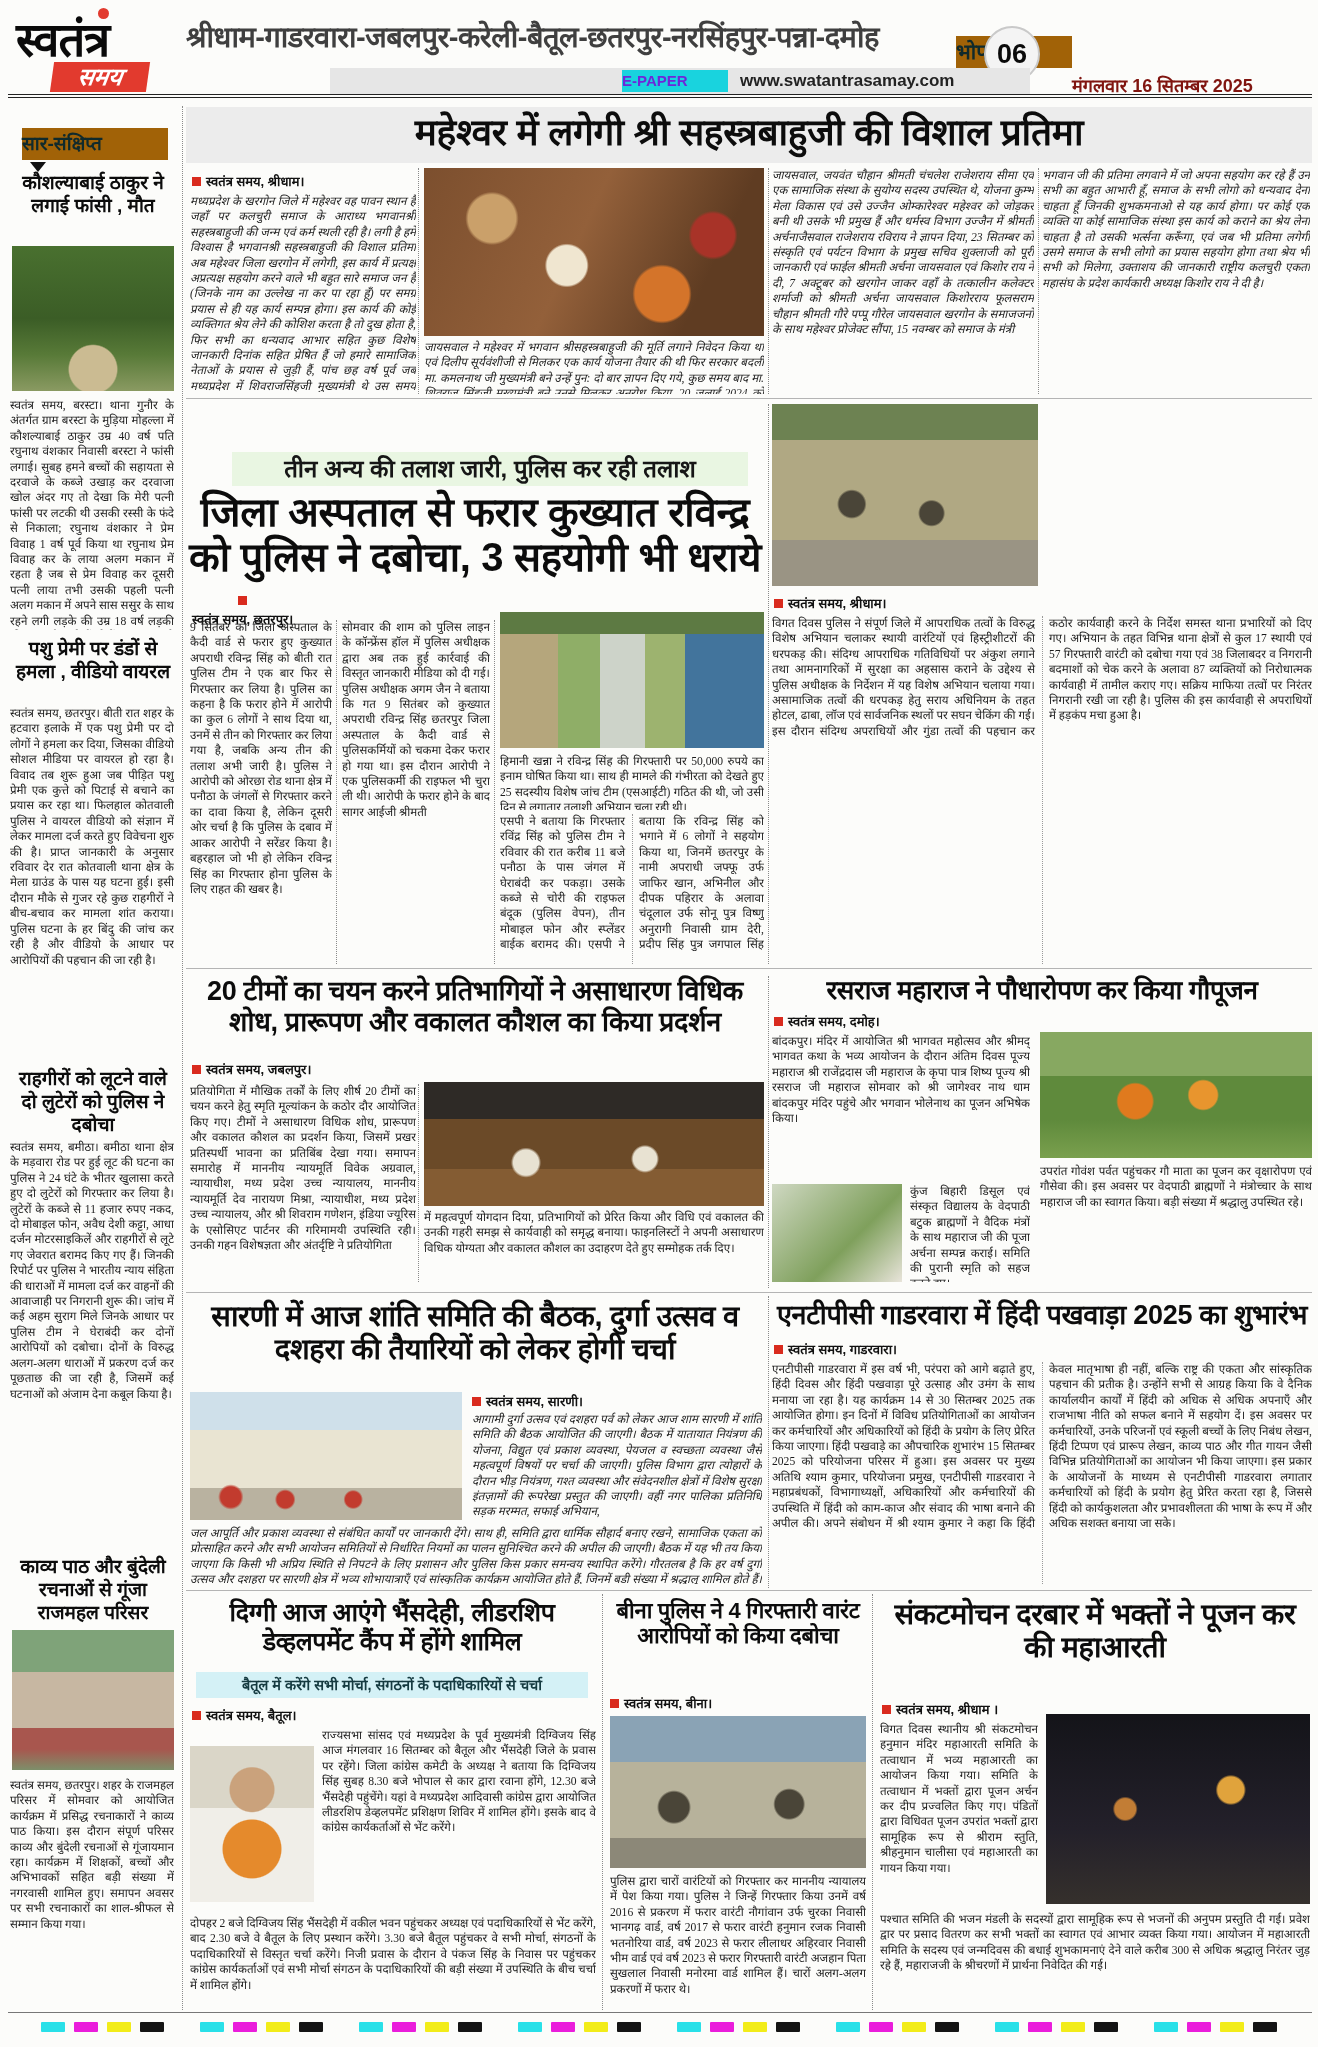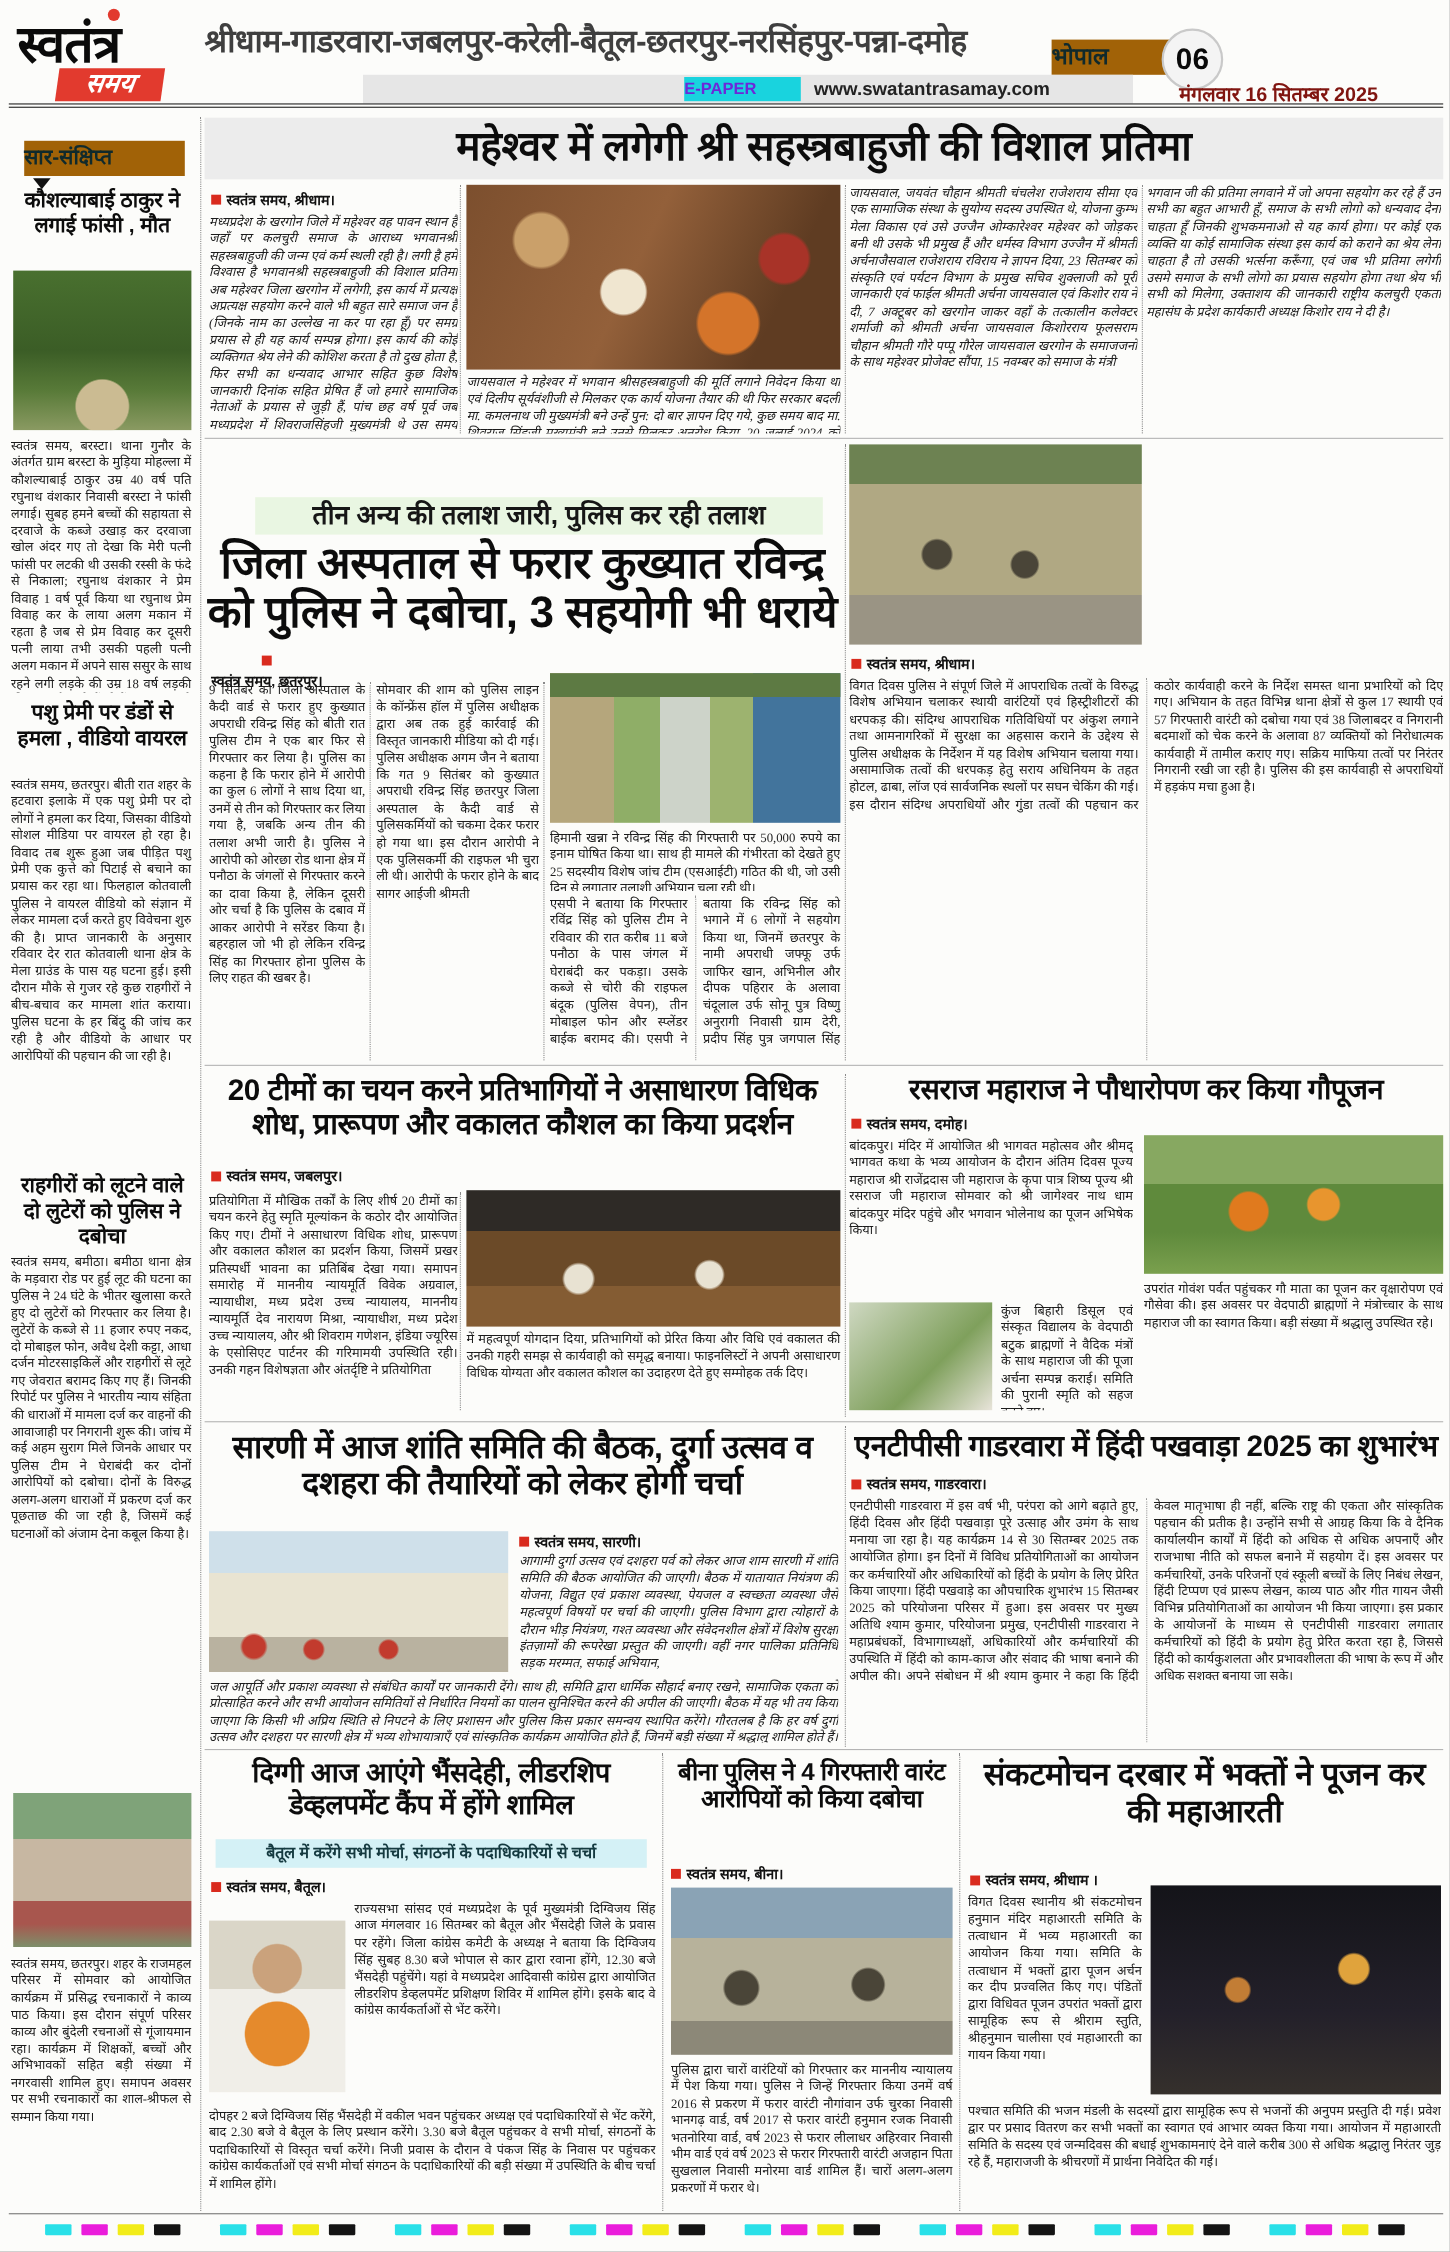--- a/index.html
+++ b/index.html
@@ -76,21 +76,21 @@
 <body>
 
 <div id="page">
 
   <div class="abs" style="left:0;top:0;width:1318px;height:98px;">
     <div class="abs dot" style="left:98px;top:8px;"></div>
     <div class="abs logo-top" style="left:16px;top:16px;">स्वतंत्र</div>
     <div class="abs logo-red" style="left:52px;top:62px;width:96px;height:30px;">समय</div>
     <div class="abs cities" style="left:186px;top:16px;">श्रीधाम-गाडरवारा-जबलपुर-करेली-बैतूल-छतरपुर-नरसिंहपुर-पन्ना-दमोह</div>
     <div class="abs edition" style="left:956px;top:36px;width:116px;height:32px;">भोपाल</div>
-    <div class="abs circle" style="left:1056px;top:26px;width:52px;height:52px;">06</div>
+    <div class="abs circle" style="left:984px;top:26px;width:52px;height:52px;">06</div>
     <div class="abs strip" style="left:330px;top:68px;width:700px;height:26px;"></div>
     <div class="abs epaper" style="left:622px;top:70px;width:106px;height:22px;">E-PAPER</div>
     <div class="abs url" style="left:740px;top:71px;">www.swatantrasamay.com</div>
     <div class="abs date" style="left:1072px;top:73px;">मंगलवार 16 सितम्बर 2025</div>
     <div class="abs rule" style="left:8px;top:94px;width:1304px;"></div>
   </div>
 
   <div class="vsep" style="left:182px;top:106px;height:1904px;"></div>
 
   <div class="abs" style="left:8px;top:106px;width:172px;height:1906px;">
@@ -100,20 +100,21 @@
     <div class="abs sb-h" style="left:2px;top:66px;width:166px;">कौशल्याबाई ठाकुर ने लगाई फांसी , मौत</div>
     <div class="ph ph1" style="left:4px;top:140px;width:162px;height:145px;"></div>
     <div class="abs body-txt" style="left:2px;top:292px;width:164px;height:232px;">स्वतंत्र समय, बरस्टा। थाना गुनौर के अंतर्गत ग्राम बरस्टा के मुड़िया मोहल्ला में कौशल्याबाई ठाकुर उम्र 40 वर्ष पति रघुनाथ वंशकार निवासी बरस्टा ने फांसी लगाई। सुबह हमने बच्चों की सहायता से दरवाजे के कब्जे उखाड़ कर दरवाजा खोल अंदर गए तो देखा कि मेरी पत्नी फांसी पर लटकी थी उसकी रस्सी के फंदे से निकाला; रघुनाथ वंशकार ने प्रेम विवाह 1 वर्ष पूर्व किया था रघुनाथ प्रेम विवाह कर के लाया अलग मकान में रहता है जब से प्रेम विवाह कर दूसरी पत्नी लाया तभी उसकी पहली पत्नी अलग मकान में अपने सास ससुर के साथ रहने लगी लड़के की उम्र 18 वर्ष लड़की की 14 वर्ष पढ़ते हैं दोनों अलग रह रहे रघुनाथ से कोई भी लेना देना नहीं है।</div>
 
     <div class="abs sb-h" style="left:2px;top:532px;width:166px;">पशु प्रेमी पर डंडों से हमला , वीडियो वायरल</div>
     <div class="abs body-txt" style="left:2px;top:600px;width:164px;height:354px;">स्वतंत्र समय, छतरपुर। बीती रात शहर के हटवारा इलाके में एक पशु प्रेमी पर दो लोगों ने हमला कर दिया, जिसका वीडियो सोशल मीडिया पर वायरल हो रहा है। विवाद तब शुरू हुआ जब पीड़ित पशु प्रेमी एक कुत्ते को पिटाई से बचाने का प्रयास कर रहा था। फिलहाल कोतवाली पुलिस ने वायरल वीडियो को संज्ञान में लेकर मामला दर्ज करते हुए विवेचना शुरु की है। प्राप्त जानकारी के अनुसार रविवार देर रात कोतवाली थाना क्षेत्र के मेला ग्राउंड के पास यह घटना हुई। इसी दौरान मौके से गुजर रहे कुछ राहगीरों ने बीच-बचाव कर मामला शांत कराया। पुलिस घटना के हर बिंदु की जांच कर रही है और वीडियो के आधार पर आरोपियों की पहचान की जा रही है।</div>
 
     <div class="abs sb-h" style="left:2px;top:962px;width:166px;">राहगीरों को लूटने वाले दो लुटेरों को पुलिस ने दबोचा</div>
     <div class="abs body-txt" style="left:2px;top:1034px;width:164px;height:408px;">स्वतंत्र समय, बमीठा। बमीठा थाना क्षेत्र के मड़वारा रोड पर हुई लूट की घटना का पुलिस ने 24 घंटे के भीतर खुलासा करते हुए दो लुटेरों को गिरफ्तार कर लिया है। लुटेरों के कब्जे से 11 हजार रुपए नकद, दो मोबाइल फोन, अवैध देशी कट्टा, आधा दर्जन मोटरसाइकिलें और राहगीरों से लूटे गए जेवरात बरामद किए गए हैं। जिनकी रिपोर्ट पर पुलिस ने भारतीय न्याय संहिता की धाराओं में मामला दर्ज कर वाहनों की आवाजाही पर निगरानी शुरू की। जांच में कई अहम सुराग मिले जिनके आधार पर पुलिस टीम ने घेराबंदी कर दोनों आरोपियों को दबोचा। दोनों के विरुद्ध अलग-अलग धाराओं में प्रकरण दर्ज कर पूछताछ की जा रही है, जिसमें कई घटनाओं को अंजाम देना कबूल किया है।</div>
 
+    <div class="abs sb-h" style="left:2px;top:1450px;width:166px;">काव्य पाठ और बुंदेली रचनाओं से गूंजा राजमहल परिसर</div>
     <div class="ph ph11" style="left:4px;top:1524px;width:162px;height:140px;"></div>
     <div class="abs body-txt" style="left:2px;top:1672px;width:164px;height:228px;">स्वतंत्र समय, छतरपुर। शहर के राजमहल परिसर में सोमवार को आयोजित कार्यक्रम में प्रसिद्ध रचनाकारों ने काव्य पाठ किया। इस दौरान संपूर्ण परिसर काव्य और बुंदेली रचनाओं से गूंजायमान रहा। कार्यक्रम में शिक्षकों, बच्चों और अभिभावकों सहित बड़ी संख्या में नगरवासी शामिल हुए। समापन अवसर पर सभी रचनाकारों का शाल-श्रीफल से सम्मान किया गया।</div>
   </div>
 
   <div class="abs band" style="left:186px;top:107px;width:1126px;height:56px;"></div>
   <div class="abs hl" style="left:186px;top:112px;width:1126px;font-size:37px;">महेश्वर में लगेगी श्री सहस्त्रबाहुजी की विशाल प्रतिमा</div>
   <div class="abs byline" style="left:192px;top:172px;">
     <span class="sq"></span>
     <span>स्वतंत्र समय, श्रीधाम।</span>
   </div>

